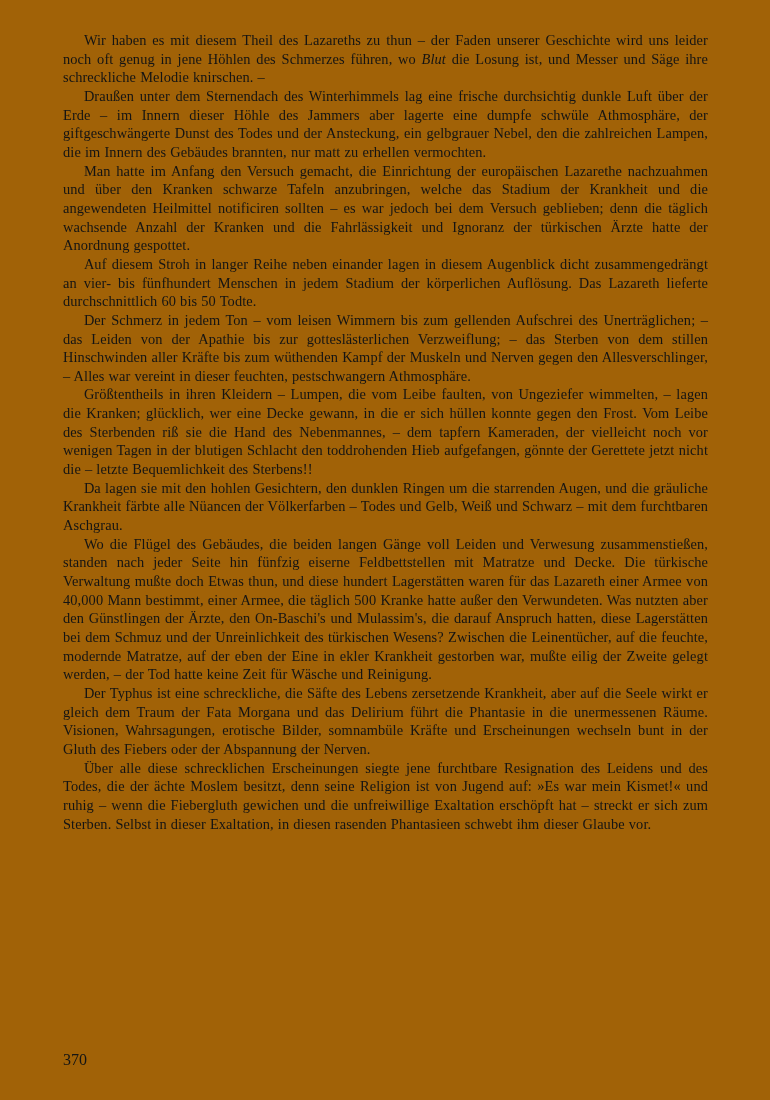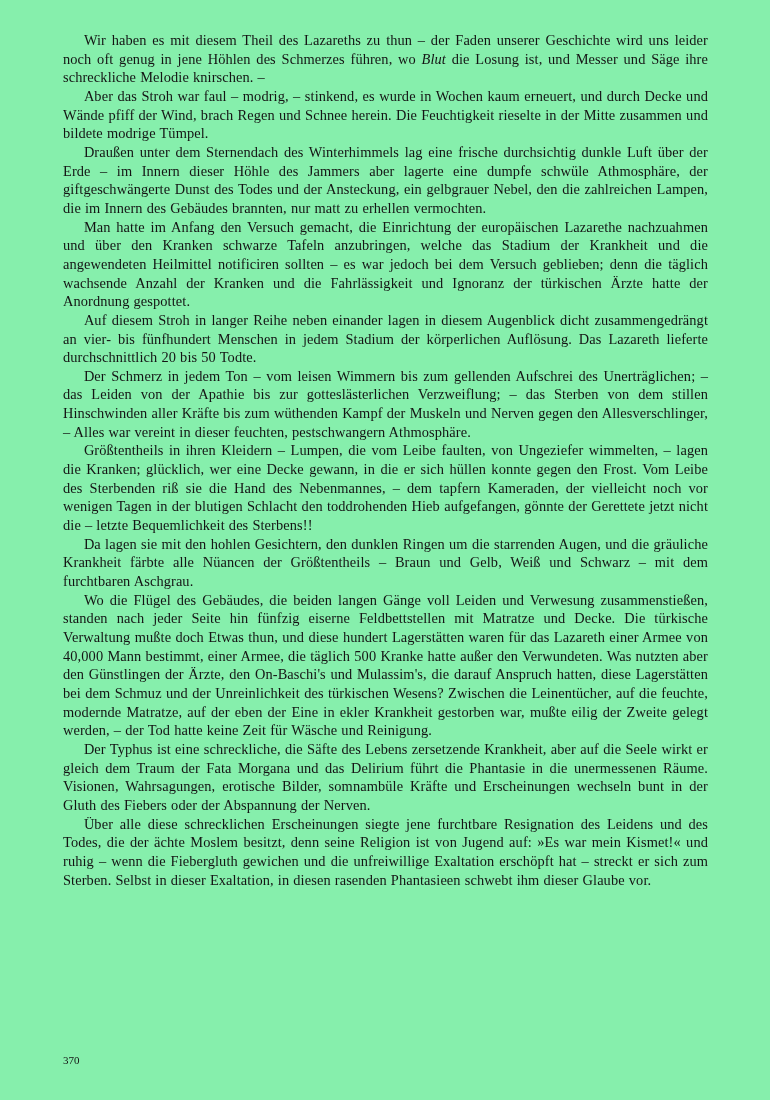--- a/index.html
+++ b/index.html
@@ -13,55 +13,54 @@
     overflow: hidden;
     font-family: "Liberation Serif", "DejaVu Serif", serif;
     color: #141414;
   }
   .page {
     position: relative;
     box-sizing: border-box;
     width: 770px;
     height: 1100px;
     padding: 31px 62px 0 63px;
-    background: #86efac;
+    background: #a16207;
   }
   .text-block p {
     margin: 0;
     text-align: justify;
     text-indent: 1.45em;
     font-size: 14.4px;
     line-height: 18.65px;
     letter-spacing: 0.1px;
     word-spacing: 0.4px;
     hyphens: auto;
   }
   .text-block p .seg-italic {
     font-style: italic;
   }
   .page-number {
     position: absolute;
     left: 63px;
     bottom: 34px;
-    font-size: 11px;
+    font-size: 16px;
     line-height: 12px;
     color: #141414;
   }
 </style>
 </head>
 <body>
 
 <div class="page">
   <div class="text-block" id="text-block">
       <p><span>Wir haben es mit diesem Theil des Lazareths zu thun – der Faden unserer Geschichte wird uns leider noch oft genug in jene Höhlen des Schmerzes führen, wo </span><span class="seg-italic">Blut</span><span> die Losung ist, und Messer und Säge ihre schreckliche Melodie knirschen. –</span></p>
-      <p><span>Aber das Stroh war faul – modrig, – stinkend, es wurde in Wochen kaum erneuert, und durch Decke und Wände pfiff der Wind, brach Regen und Schnee herein. Die Feuchtigkeit rieselte in der Mitte zusammen und bildete modrige Tümpel.</span></p>
       <p><span>Draußen unter dem Sternendach des Winterhimmels lag eine frische durchsichtig dunkle Luft über der Erde – im Innern dieser Höhle des Jammers aber lagerte eine dumpfe schwüle Athmosphäre, der giftgeschwängerte Dunst des Todes und der Ansteckung, ein gelbgrauer Nebel, den die zahlreichen Lampen, die im Innern des Gebäudes brannten, nur matt zu erhellen vermochten.</span></p>
       <p><span>Man hatte im Anfang den Versuch gemacht, die Einrichtung der europäischen Lazarethe nachzuahmen und über den Kranken schwarze Tafeln anzubringen, welche das Stadium der Krankheit und die angewendeten Heilmittel notificiren sollten – es war jedoch bei dem Versuch geblieben; denn die täglich wachsende Anzahl der Kranken und die Fahrlässigkeit und Ignoranz der türkischen Ärzte hatte der Anordnung gespottet.</span></p>
-      <p><span>Auf diesem Stroh in langer Reihe neben einander lagen in diesem Augenblick dicht zusammengedrängt an vier- bis fünfhundert Menschen in jedem Stadium der körperlichen Auflösung. Das Lazareth lieferte durchschnittlich 20 bis 50 Todte.</span></p>
+      <p><span>Auf diesem Stroh in langer Reihe neben einander lagen in diesem Augenblick dicht zusammengedrängt an vier- bis fünfhundert Menschen in jedem Stadium der körperlichen Auflösung. Das Lazareth lieferte durchschnittlich 60 bis 50 Todte.</span></p>
       <p><span>Der Schmerz in jedem Ton – vom leisen Wimmern bis zum gellenden Aufschrei des Unerträglichen; – das Leiden von der Apathie bis zur gotteslästerlichen Verzweiflung; – das Sterben von dem stillen Hinschwinden aller Kräfte bis zum wüthenden Kampf der Muskeln und Nerven gegen den Allesverschlinger, – Alles war vereint in dieser feuchten, pestschwangern Athmosphäre.</span></p>
       <p><span>Größtentheils in ihren Kleidern – Lumpen, die vom Leibe faulten, von Ungeziefer wimmelten, – lagen die Kranken; glücklich, wer eine Decke gewann, in die er sich hüllen konnte gegen den Frost. Vom Leibe des Sterbenden riß sie die Hand des Nebenmannes, – dem tapfern Kameraden, der vielleicht noch vor wenigen Tagen in der blutigen Schlacht den toddrohenden Hieb aufgefangen, gönnte der Gerettete jetzt nicht die – letzte Bequemlichkeit des Sterbens!!</span></p>
-      <p><span>Da lagen sie mit den hohlen Gesichtern, den dunklen Ringen um die starrenden Augen, und die gräuliche Krankheit färbte alle Nüancen der Größtentheils – Braun und Gelb, Weiß und Schwarz – mit dem furchtbaren Aschgrau.</span></p>
+      <p><span>Da lagen sie mit den hohlen Gesichtern, den dunklen Ringen um die starrenden Augen, und die gräuliche Krankheit färbte alle Nüancen der Völkerfarben – Todes und Gelb, Weiß und Schwarz – mit dem furchtbaren Aschgrau.</span></p>
       <p><span>Wo die Flügel des Gebäudes, die beiden langen Gänge voll Leiden und Verwesung zusammenstießen, standen nach jeder Seite hin fünfzig eiserne Feldbettstellen mit Matratze und Decke. Die türkische Verwaltung mußte doch Etwas thun, und diese hundert Lagerstätten waren für das Lazareth einer Armee von 40,000 Mann bestimmt, einer Armee, die täglich 500 Kranke hatte außer den Verwundeten. Was nutzten aber den Günstlingen der Ärzte, den On-Baschi's und Mulassim's, die darauf Anspruch hatten, diese Lagerstätten bei dem Schmuz und der Unreinlichkeit des türkischen Wesens? Zwischen die Leinentücher, auf die feuchte, modernde Matratze, auf der eben der Eine in ekler Krankheit gestorben war, mußte eilig der Zweite gelegt werden, – der Tod hatte keine Zeit für Wäsche und Reinigung.</span></p>
       <p><span>Der Typhus ist eine schreckliche, die Säfte des Lebens zersetzende Krankheit, aber auf die Seele wirkt er gleich dem Traum der Fata Morgana und das Delirium führt die Phantasie in die unermessenen Räume. Visionen, Wahrsagungen, erotische Bilder, somnambüle Kräfte und Erscheinungen wechseln bunt in der Gluth des Fiebers oder der Abspannung der Nerven.</span></p>
       <p><span>Über alle diese schrecklichen Erscheinungen siegte jene furchtbare Resignation des Leidens und des Todes, die der ächte Moslem besitzt, denn seine Religion ist von Jugend auf: »Es war mein Kismet!« und ruhig – wenn die Fiebergluth gewichen und die unfreiwillige Exaltation erschöpft hat – streckt er sich zum Sterben. Selbst in dieser Exaltation, in diesen rasenden Phantasieen schwebt ihm dieser Glaube vor.</span></p>
     </div>
   <div class="page-number">370</div>
 </div>
 
 </body></html>

